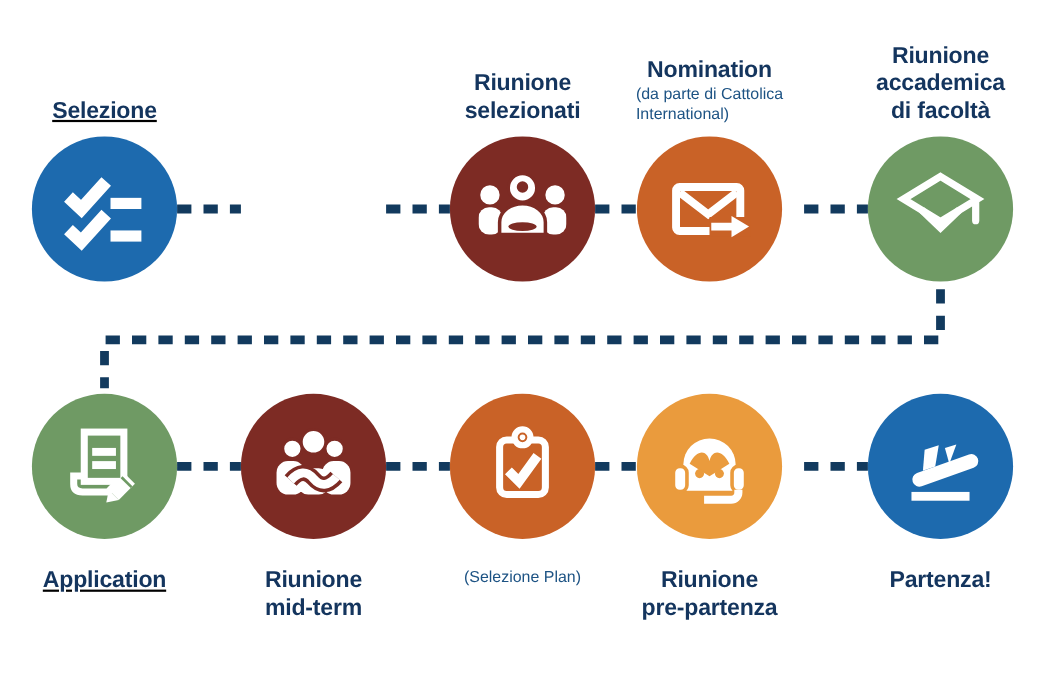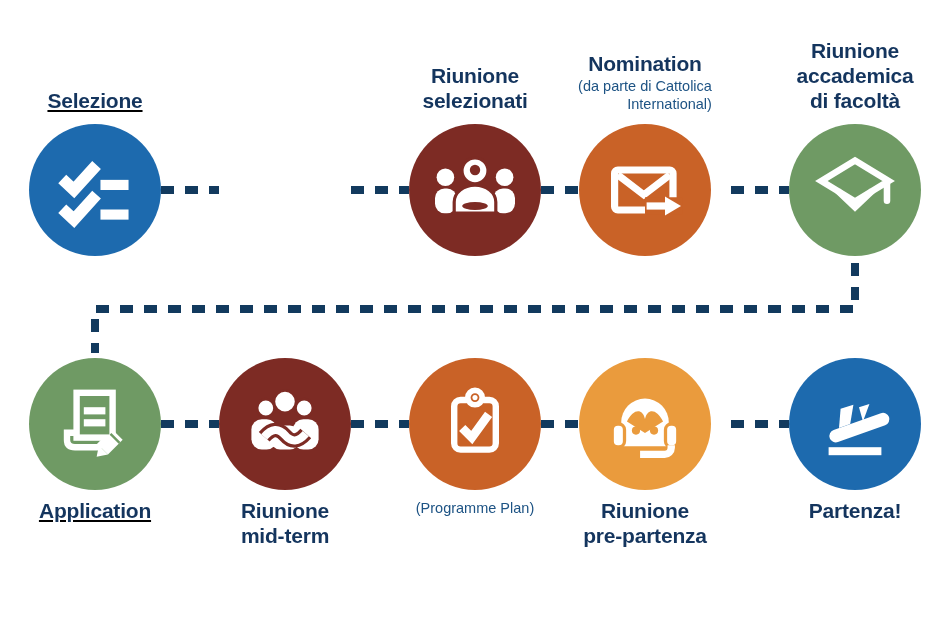--- a/index.html
+++ b/index.html
@@ -8,28 +8,28 @@
     font-family:"Liberation Sans",sans-serif;
   }
   .connector-layer{position:absolute;left:0;top:0;z-index:0;}
   .node{position:absolute;width:190px;display:flex;flex-direction:column;align-items:center;z-index:1;}
   .node.row-top{top:20px;height:236px;justify-content:flex-end;}
   .node.row-bottom{top:358px;}
   .label-area-top{
     height:104px;display:flex;flex-direction:column;justify-content:flex-end;
     align-items:center;padding-bottom:11px;box-sizing:border-box;
   }
-  .label-area-bottom{margin-top:8px;display:flex;flex-direction:column;align-items:center;}
+  .label-area-bottom{margin-top:25px;display:flex;flex-direction:column;align-items:center;}
   .step-label{
     font-size:21px;line-height:25px;font-weight:700;color:var(--navy,#14355e);
     text-align:center;white-space:pre-line;letter-spacing:-0.2px;
   }
   .step-sublabel{
     font-size:14.5px;line-height:18px;font-weight:400;color:var(--subnavy,#1d5384);
-    text-align:right;white-space:pre-line;margin-top:1px;
+    text-align:left;white-space:pre-line;margin-top:1px;
   }
   .circle{
     width:132px;height:132px;border-radius:50%;flex:0 0 auto;
     display:flex;align-items:center;justify-content:center;
   }
   .circle svg{display:block;}
   
   .col-0{left:0px;text-decoration:underline;} .col-1{left:190px;} .col-2{left:380px;} .col-3{left:550px;} .col-4{left:760px;}
 </style>
 </head>
@@ -150,21 +150,21 @@
   <div class="node row-bottom col-2">
     <div class="circle" style="background: rgb(201, 98, 39);">
       <svg width="80" height="80" viewBox="0 0 100 100">
         <rect x="24" y="20" width="52" height="62" rx="8" fill="none" stroke="#fff" stroke-width="8"></rect>
         <circle cx="50" cy="17" r="9" fill="var(--orange)" stroke="#fff" stroke-width="7"></circle>
         <circle cx="50" cy="17" r="3.2" fill="#fff"></circle>
         <path d="M34 55 L46 67 L67 38" fill="none" stroke="#fff" stroke-width="11"></path>
       </svg>
     </div>
     <div class="label-area-bottom">
-      <div class="step-sublabel">(Programme Plan)</div>
+      <div class="step-sublabel">(Selezione Plan)</div>
     </div>
   </div>
 
   <div class="node row-bottom col-3">
     <div class="circle" style="background: rgb(234, 155, 61);">
       <svg width="82" height="82" viewBox="0 0 100 100">
         <path d="M21 77 V48 a29 29 0 0 1 58 0 V77 Z" fill="#fff"></path>
         <path d="M28 47 C36 31 47 31 50 44 C53 31 64 31 72 47 L50 61 Z" fill="var(--amber)"></path>
         <circle cx="39" cy="58" r="5" fill="var(--amber)"></circle>
         <circle cx="61" cy="58" r="5" fill="var(--amber)"></circle>

